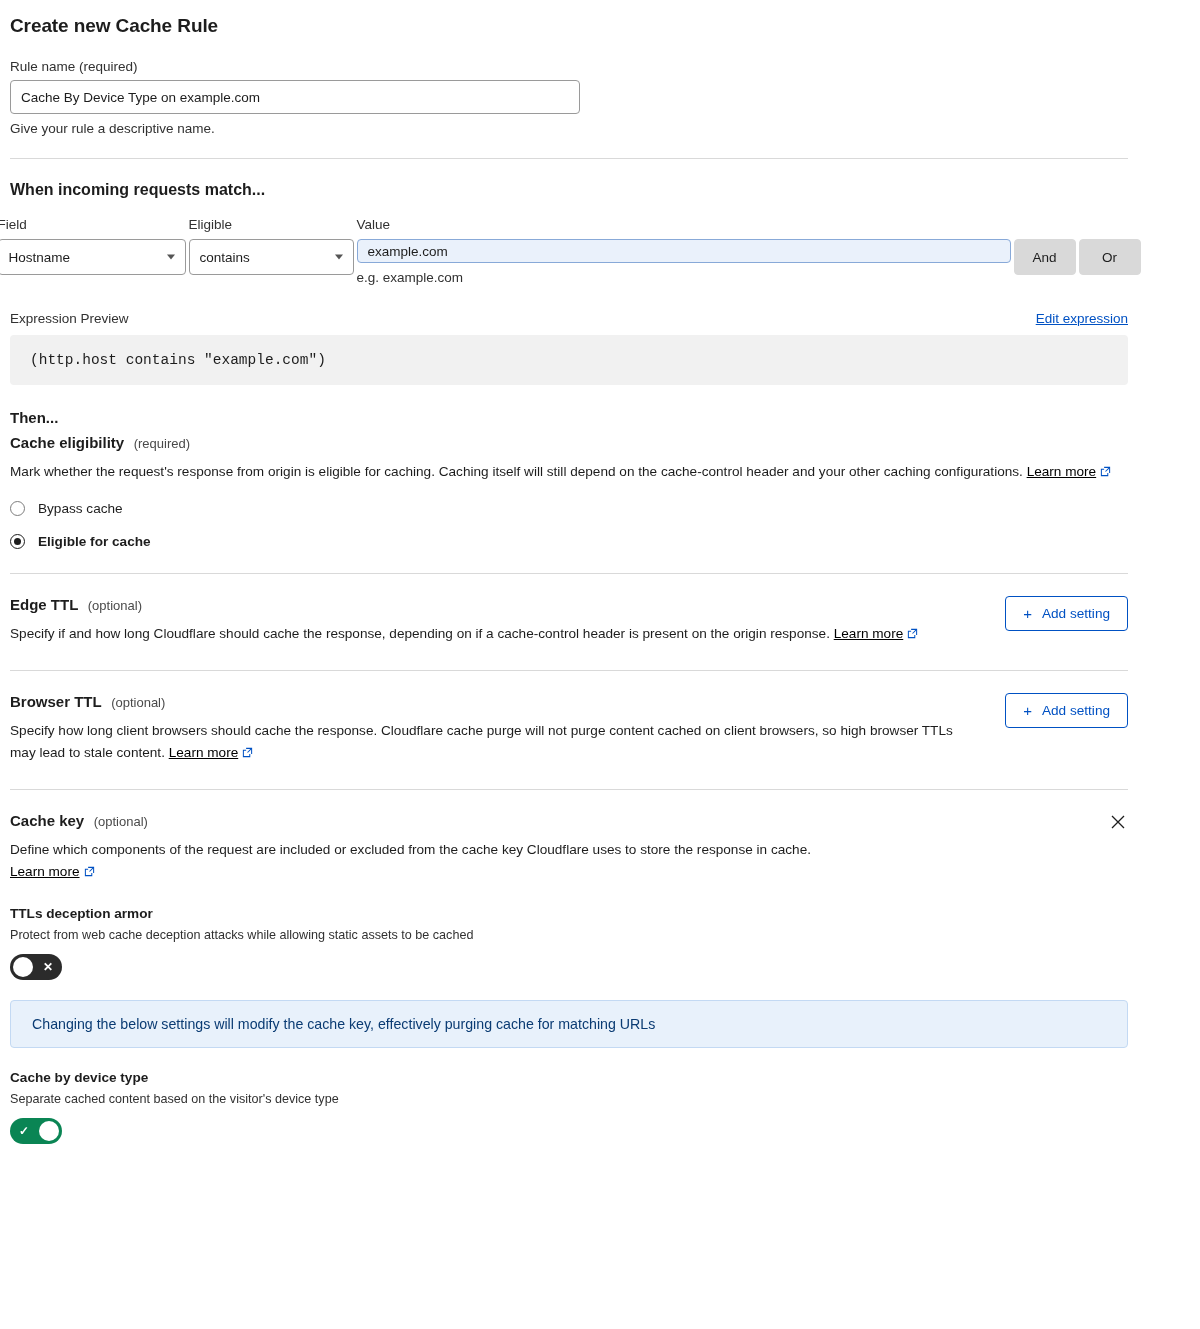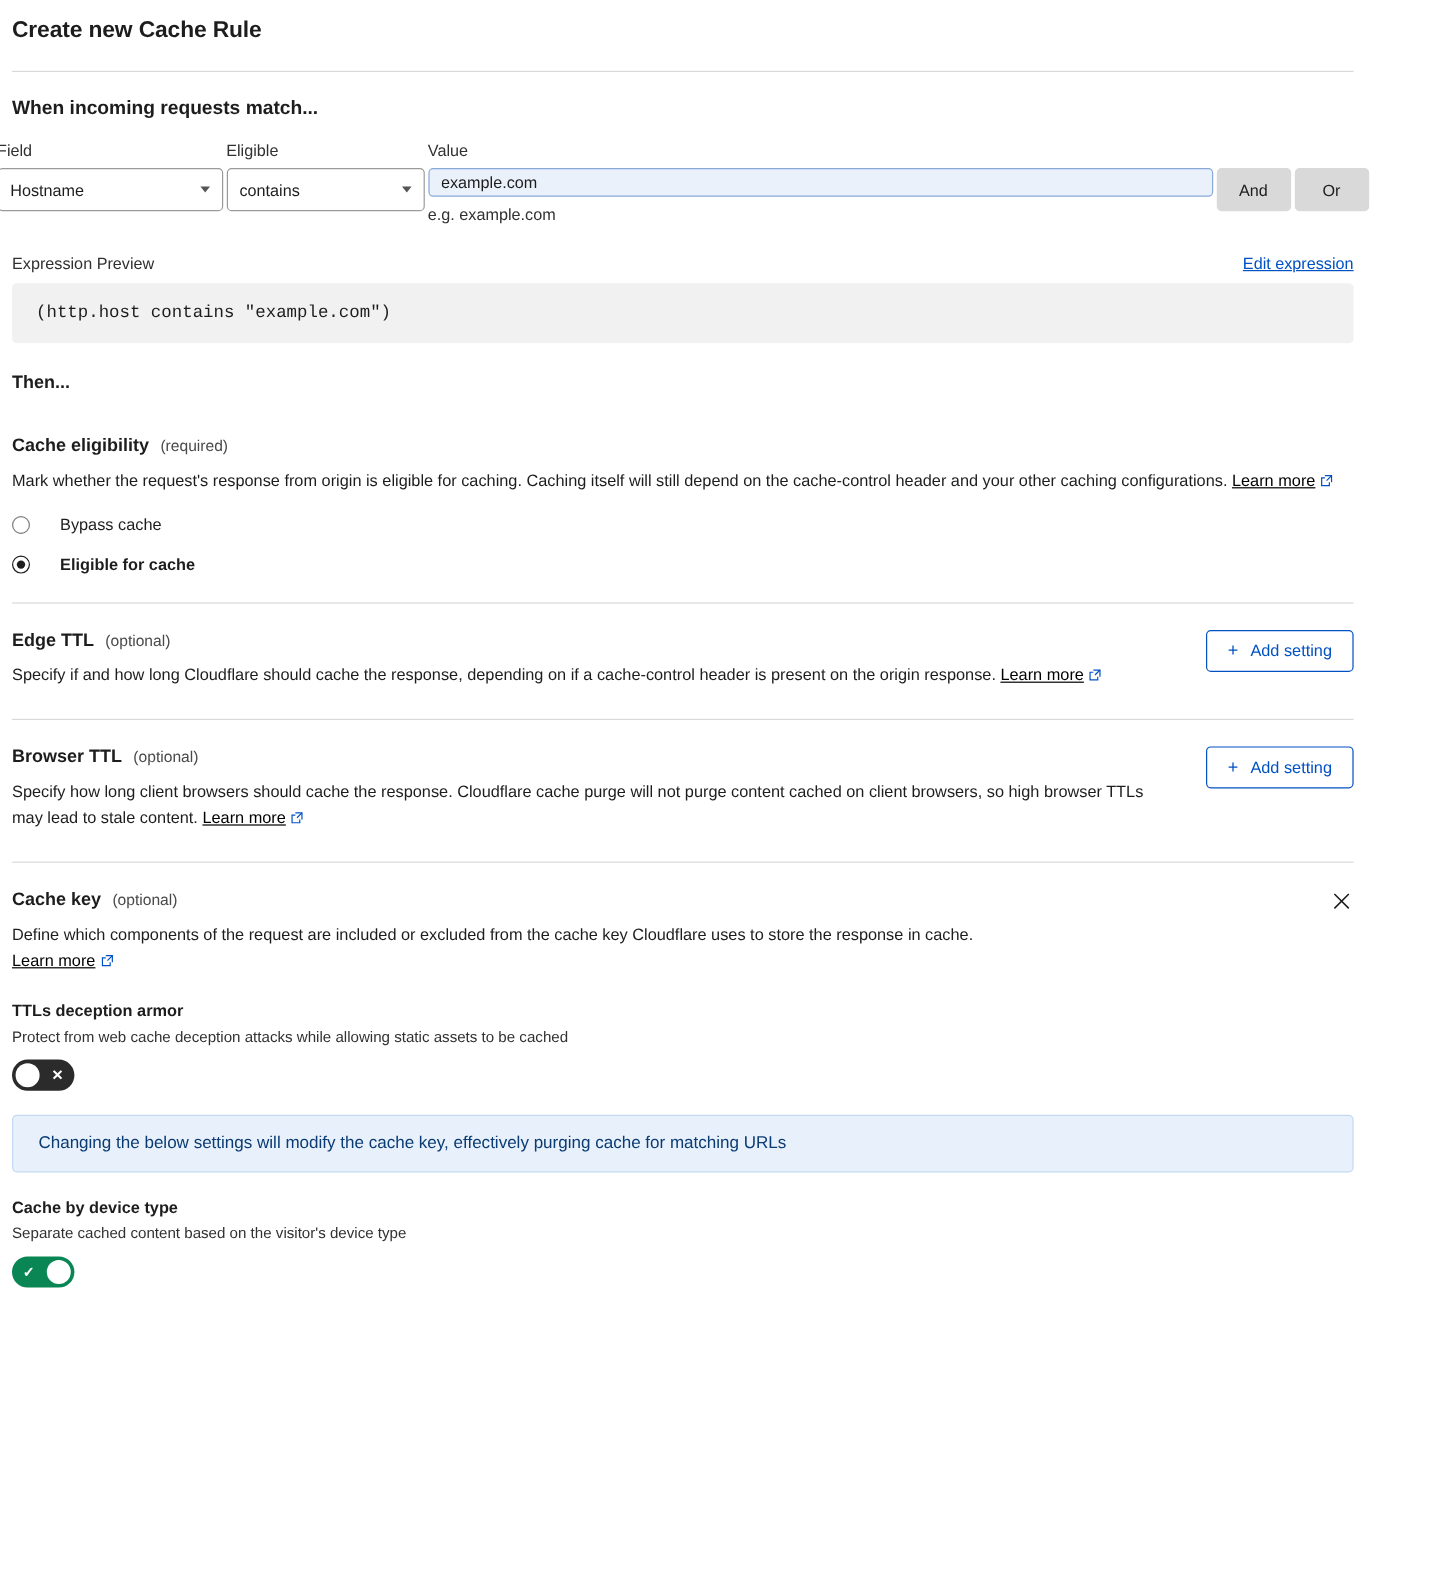--- a/index.html
+++ b/index.html
@@ -135,21 +135,21 @@
     background: #f1f1f1;
     border-radius: 4px;
     padding: 17px 20px;
     font-family: "Liberation Mono", monospace;
     font-size: 14.5px;
     color: #1d1d1d;
   }
   .then-head {
     font-size: 15px;
     font-weight: bold;
-    margin: 24px 0 36px 0;
+    margin: 24px 0 8px 0;
   }
   .sub-head {
     font-size: 15px;
     font-weight: bold;
     display: inline;
   }
   .optional {
     font-size: 13px;
     font-weight: normal;
     color: #4a4a4a;
@@ -171,21 +171,21 @@
     display: inline-block;
     width: 11px; height: 11px;
     position: relative;
     margin-left: 4px;
     vertical-align: -1px;
   }
   .ext-icon svg { display:block; }
   .radio-row {
     display: flex;
     align-items: center;
-    gap: 25px;
+    gap: 13px;
     margin-top: 18px;
     font-size: 13.6px;
   }
   .radio {
     width: 15px; height: 15px;
     border-radius: 50%;
     border: 1px solid #7d7d7d;
     background: #fff;
     position: relative;
     flex: none;
@@ -284,20 +284,25 @@
   }
   .rel { position: relative; }
 </style>
 </head>
 <body>
 
 <div class="page">
 
   <div class="page-title">Create new Cache Rule</div>
 
+  <div>
+    <div class="label">Rule name (required)</div>
+    <input class="text-input" type="text" value="Cache By Device Type on example.com" style="">
+    <div class="help-text">Give your rule a descriptive name.</div>
+  </div>
 
   <hr class="divider">
 
   <div class="section-head">When incoming requests match...</div>
 
   <div class="match-row">
     <div class="field-col">
       <div class="col-label">Field</div>
       <div class="select-box">
         <span>Hostname</span>

